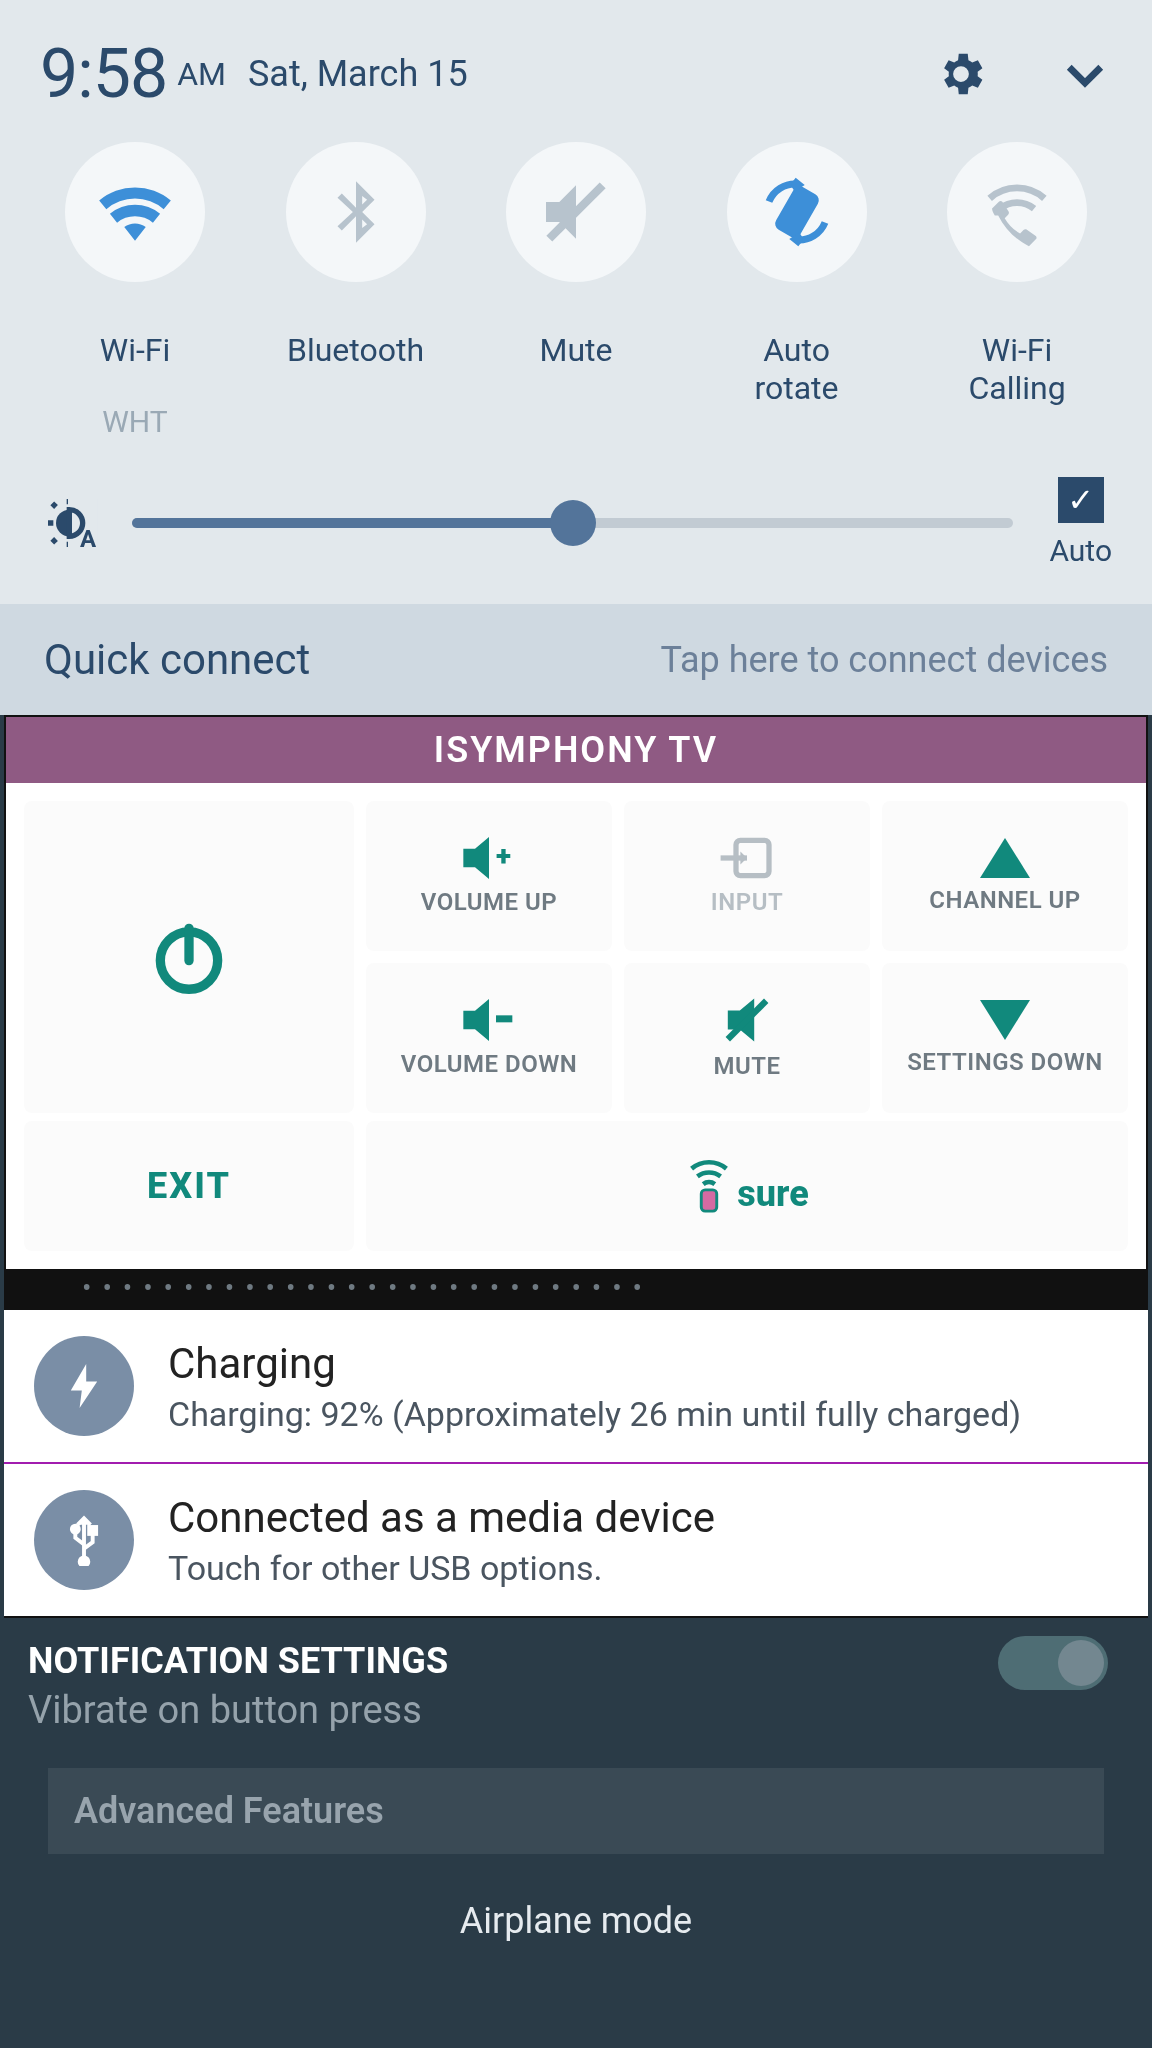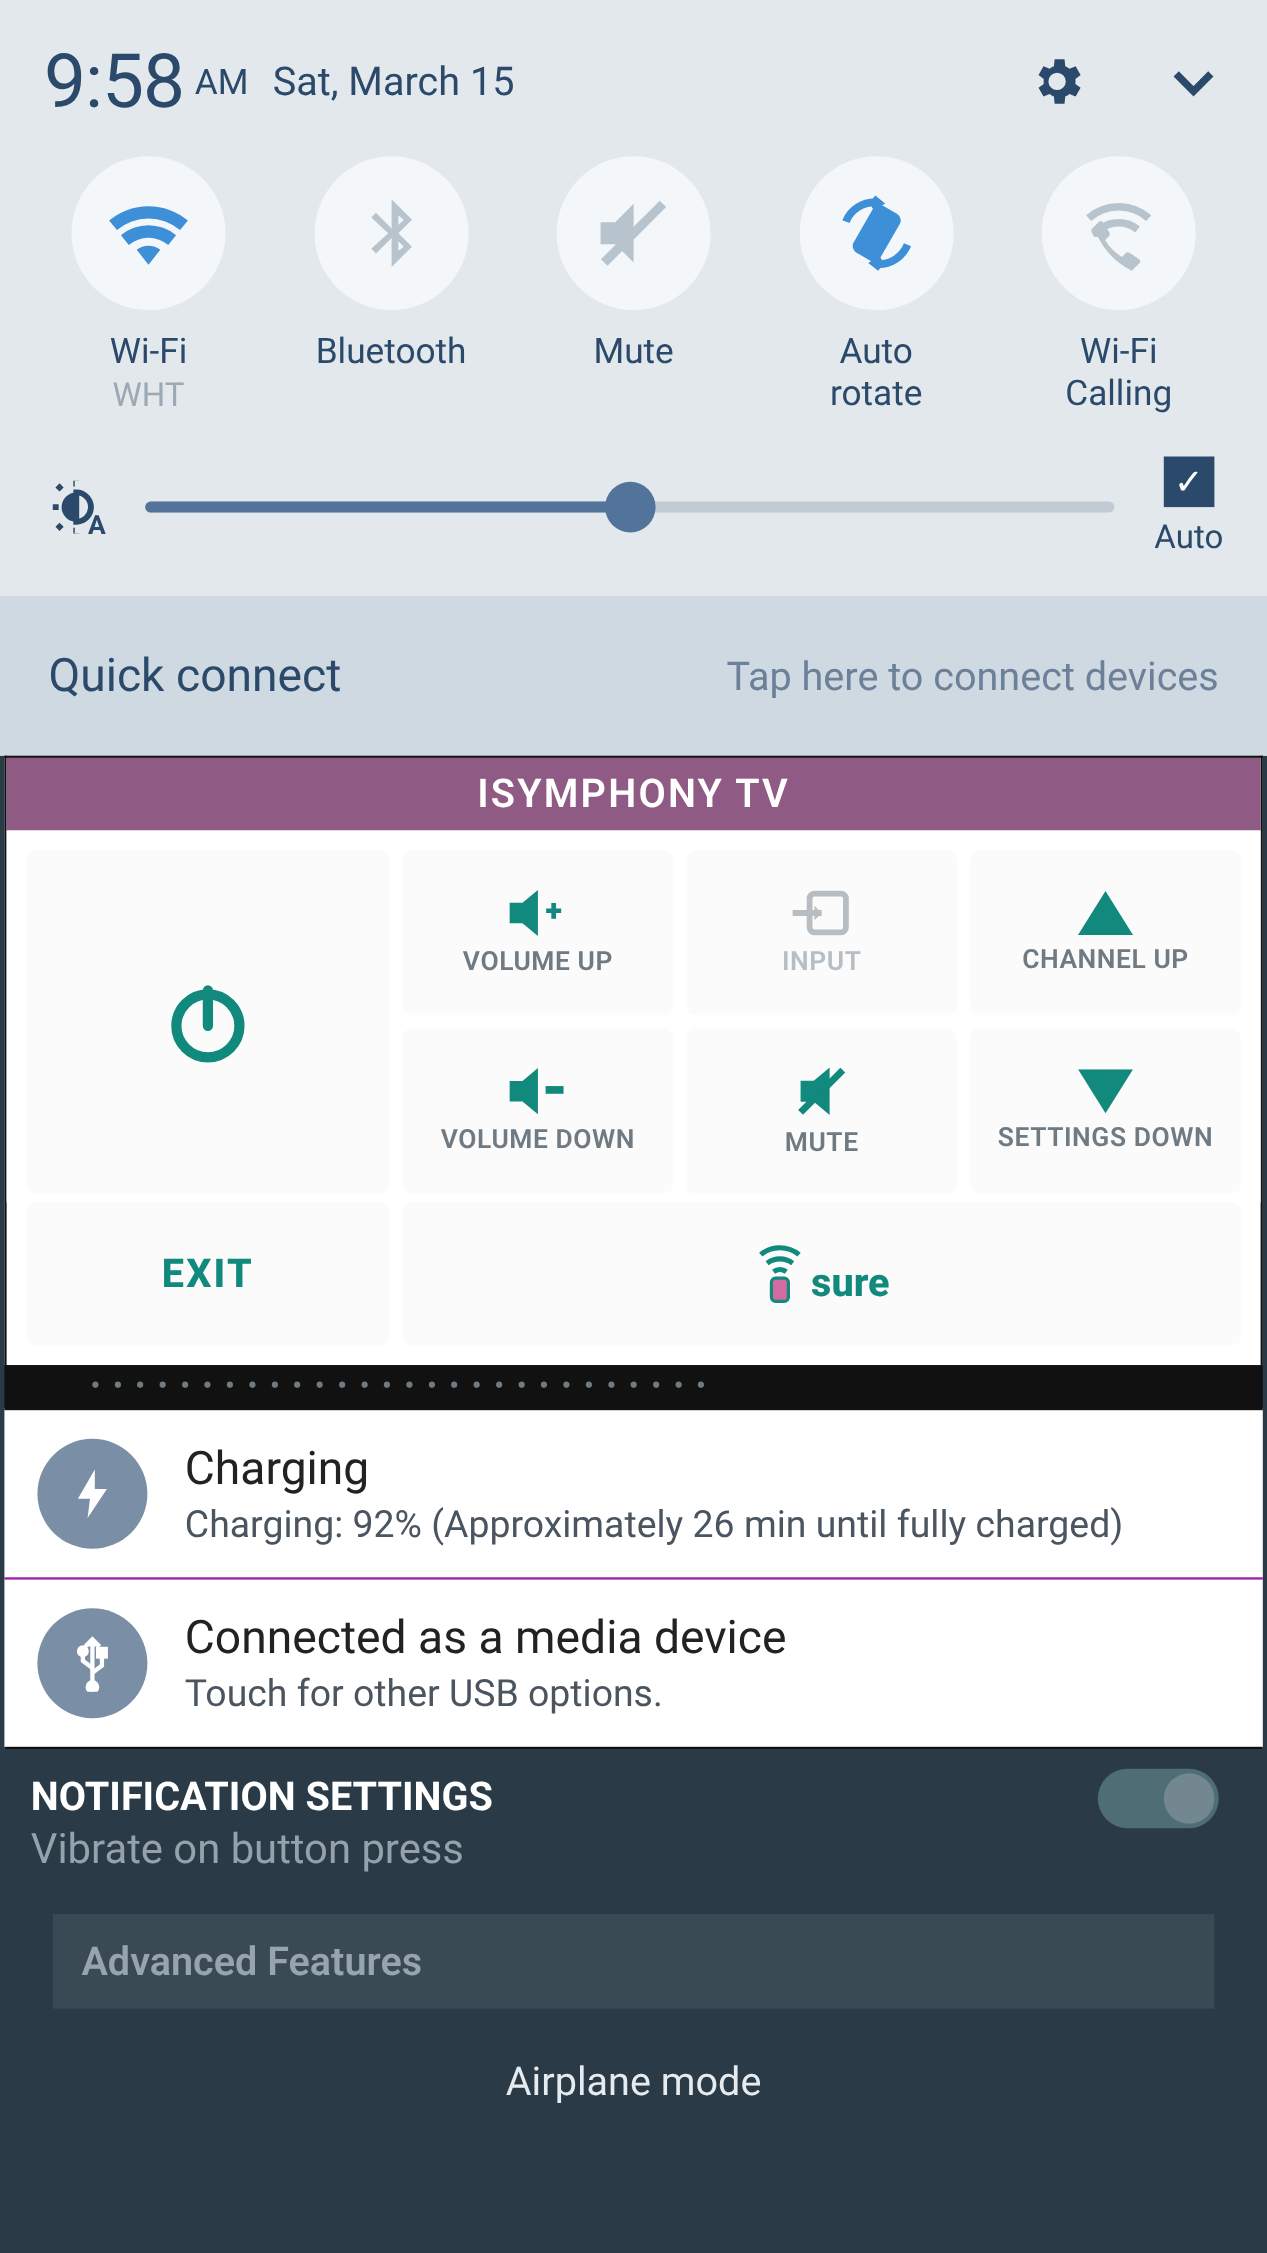--- a/index.html
+++ b/index.html
@@ -8,35 +8,35 @@
   
   .status-row { display: flex; align-items: center; padding: 34px 40px 18px; color: #2b4a6b; }
   .time { font-size: 68px; font-weight: 400; letter-spacing: -1px; }
   .ampm { font-size: 32px; margin-left: 10px; }
   .date { font-size: 36px; margin-left: 22px; }
   .status-spacer { flex: 1; }
   .gear, .chev { width: 54px; height: 54px; color: #2b4a6b; }
   .gear { margin-right: 70px; }
   
   .qs-row { display: flex; justify-content: space-between; padding: 10px 40px 10px; }
-  .qs-tile { display: flex; flex-direction: column; align-items: center; width: 190px; }
+  .qs-tile { display: flex; flex-direction: column; align-items: center; width: 190px; gap: 31px; }
   .qs-circle { width: 140px; height: 140px; border-radius: 50%; background: #f4f7f9; display: flex; align-items: center; justify-content: center; }
   .qs-label { margin-top: 18px; font-size: 32px; color: #2b4a6b; text-align: center; line-height: 1.2; }
   .qs-sub { font-size: 30px; color: #9aa9b5; margin-top: 4px; }
   
   .bright-row { display: flex; align-items: center; padding: 28px 40px 36px; gap: 28px; }
   .bright-icon { width: 64px; height: 64px; color: #2b4a6b; }
   .slider { flex: 1; height: 10px; background: #c2cbd3; position: relative; border-radius: 6px; }
   .slider-fill { position: absolute; left: 0; top: 0; bottom: 0; width: 50%; background: #53749a; border-radius: 6px; }
   .slider-thumb { position: absolute; top: 50%; left: 50%; width: 46px; height: 46px; border-radius: 50%; background: #53749a; transform: translate(-50%, -50%); }
   .auto-col { display: flex; flex-direction: column; align-items: center; gap: 10px; margin-left: 8px; }
   .checkbox { width: 46px; height: 46px; background: #2b4a6b; display: flex; align-items: center; justify-content: center; color: #fff; font-size: 32px; }
   .auto-label { font-size: 30px; color: #2b4a6b; }
   
-  .qc-row { background: #cfd9e1; display: flex; align-items: center; justify-content: space-between; padding: 48px 44px; }
+  .qc-row { background: #cfd9e1; display: flex; align-items: center; justify-content: space-between; padding: 31px 44px; }
   .qc-title { font-size: 42px; color: #2b4a6b; }
   .qc-hint { font-size: 36px; color: #6c8099; }
   .tv-card { margin: 0 4px; background: #fff; border: 2px solid #111; border-bottom: none; }
   .tv-header { background: #8f5a83; color: #fff; text-align: center; font-size: 36px; font-weight: 600; letter-spacing: 2px; padding: 12px 0; }
   .tv-grid { display: grid; grid-template-columns: 330px 1fr 1fr 1fr; grid-template-rows: 150px 150px; gap: 12px; padding: 18px 18px 8px; background: #fff; }
   .tv-btn { background: #fbfbfb; border-radius: 8px; display: flex; flex-direction: column; align-items: center; justify-content: center; gap: 8px; color: #6f7a82; font-size: 24px; font-weight: 600; letter-spacing: 0.5px; }
   .tv-power { grid-row: 1 / span 2; justify-content: center; }
   .tv-row2 { display: grid; grid-template-columns: 330px 1fr; gap: 12px; padding: 0 18px 18px; }
   .tv-exit { background: #fbfbfb; border-radius: 8px; display: flex; align-items: center; justify-content: center; height: 130px; color: #11897c; font-weight: 800; font-size: 36px; letter-spacing: 2px; }
   .tv-logo { background: #fbfbfb; border-radius: 8px; display: flex; align-items: center; justify-content: center; height: 130px; color: #11897c; font-weight: 800; font-size: 36px; }

